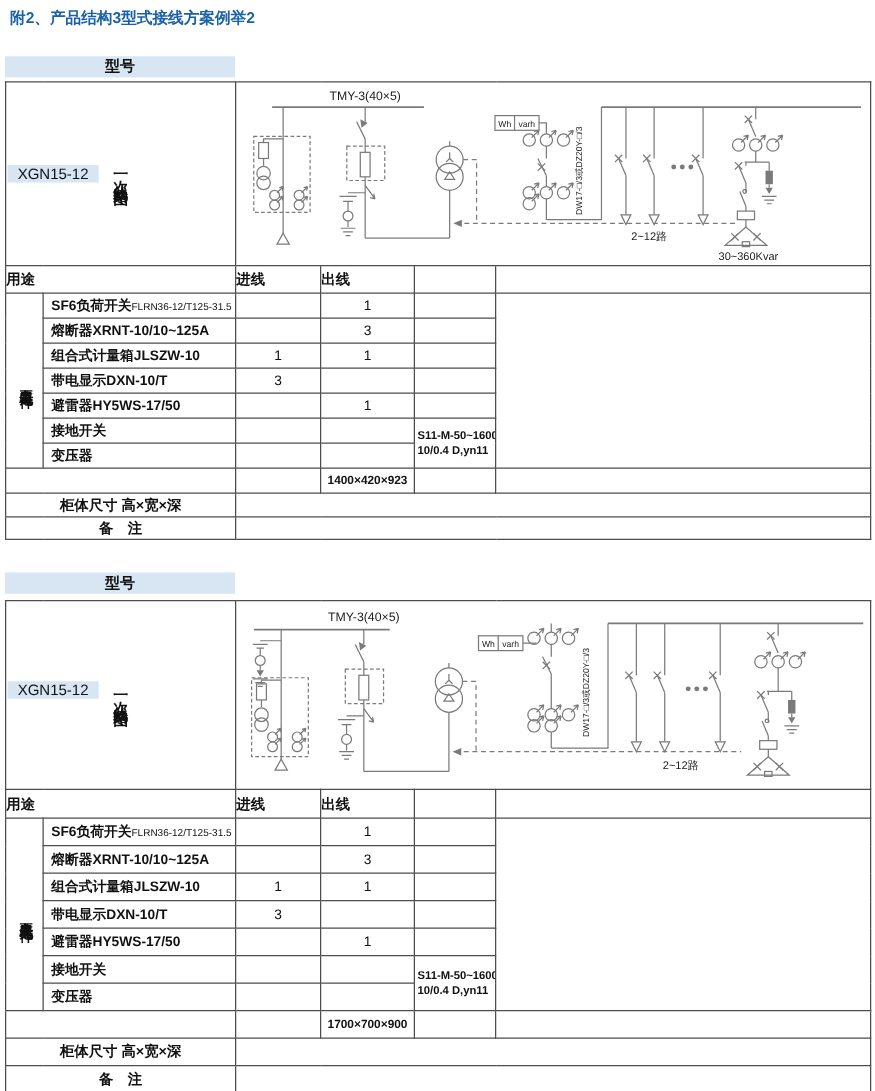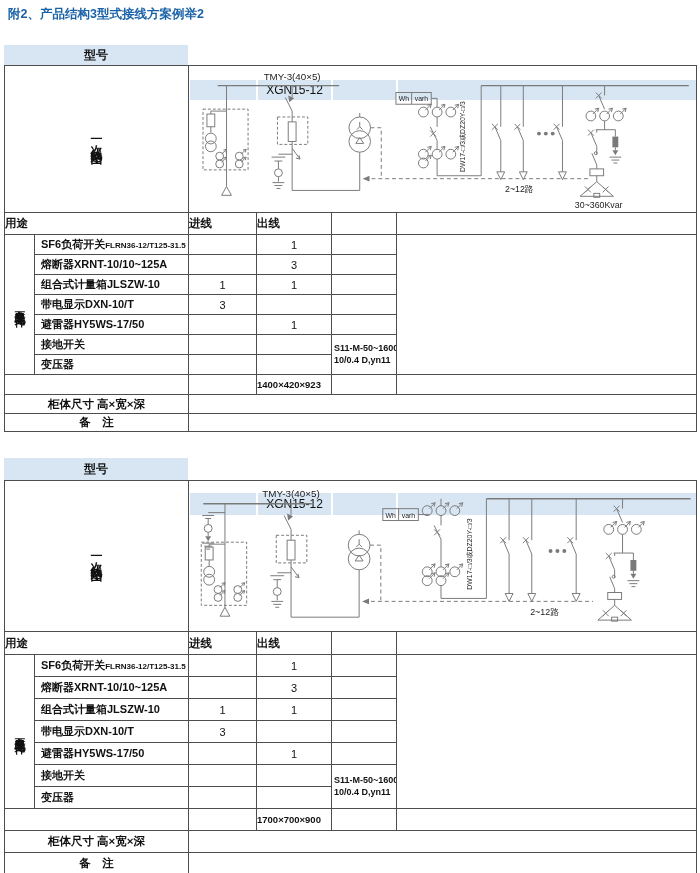--- a/index.html
+++ b/index.html
@@ -1,40 +1,40 @@
 <!DOCTYPE html>
 <html><head>
 <meta charset="utf-8">
 <style>
   html,body{margin:0;padding:0;}
   body{width:700px;height:873px;position:relative;background:#ffffff;
        font-family:"Liberation Sans","DejaVu Sans",sans-serif;color:#111;}
   .page-title{position:absolute;top:6px;left:8px;font-size:12.5px;font-weight:bold;color:#1a62a7;}
   
-  .model-bar{position:absolute;left:4px;width:692px;display:flex;}
+  .model-bar{position:absolute;left:4px;width:692px;display:flex;flex-direction:column;}
   #bar1{top:45px;height:20px;} #bar2{top:458px;height:22px;}
   .model-bar .seg{background:#d8e6f3;height:100%;display:flex;align-items:center;justify-content:center;
       font-size:12px;box-sizing:border-box;}
   .model-bar .seg+.seg{border-left:2px solid #fff;margin-top:35px;}
   .s1{width:184px;font-weight:bold;} .s2{width:68px;} .s3{width:75px;} .s4{width:65px;} .s5{flex:1;}
   
   table.tbl{position:absolute;left:4px;width:692px;border-collapse:collapse;table-layout:fixed;}
   #t1{top:65px;} #t2{top:480px;}
   .tbl td{border:1px solid #4d4d4d;padding:0;font-size:11px;vertical-align:middle;}
   .tbl td.diag{padding:1px 0 0 1px;}
   .vtext{writing-mode:vertical-rl;text-orientation:upright;margin:0 auto;font-weight:bold;
          font-size:12px;letter-spacing:3px;line-height:1;}
   .gcell .vtext{font-size:11px;letter-spacing:1px;}
   td.vcell,td.gcell{text-align:center;}
   td.colhead{text-align:left;font-weight:bold;font-size:11.5px;}
   td.name{padding-left:6px;font-weight:bold;font-size:11px;white-space:nowrap;overflow:hidden;}
-  td.name .sfx{font-size:8px;font-weight:bold;}
+  td.name .sfx{font-size:8px;font-weight:normal;}
   td.num{text-align:center;font-size:11px;}
   td.spec{font-size:9px;line-height:1.25;padding-left:2px;font-weight:bold;white-space:nowrap;overflow:hidden;}
-  td.dims{text-align:left;font-size:9.5px;font-weight:bold;white-space:nowrap;}
+  td.dims{text-align:center;font-size:9.5px;font-weight:bold;white-space:nowrap;}
   td.cablabel{text-align:center;font-weight:bold;font-size:11.5px;}
   
   #t1 tr.r-diag td{height:145px;} #t1 tr.r-ch td{height:21px;} #t1 tr.rc td{height:19px;}
   #t1 tr.r-d td{height:19px;} #t1 tr.r-e td{height:18px;} #t1 tr.r-f td{height:17px;}
   #t2 tr.r-diag td{height:149px;} #t2 tr.r-ch td{height:22px;} #t2 tr.rc td{height:21px;}
   #t2 tr.r-d td{height:21px;} #t2 tr.r-e td{height:21px;} #t2 tr.r-f td{height:20px;}
   
   .dsvg{display:block;}
   .dsvg *{stroke:#7a7a7a;stroke-width:1;fill:none;}
   .dsvg .fil{fill:#7a7a7a;stroke:none;}

